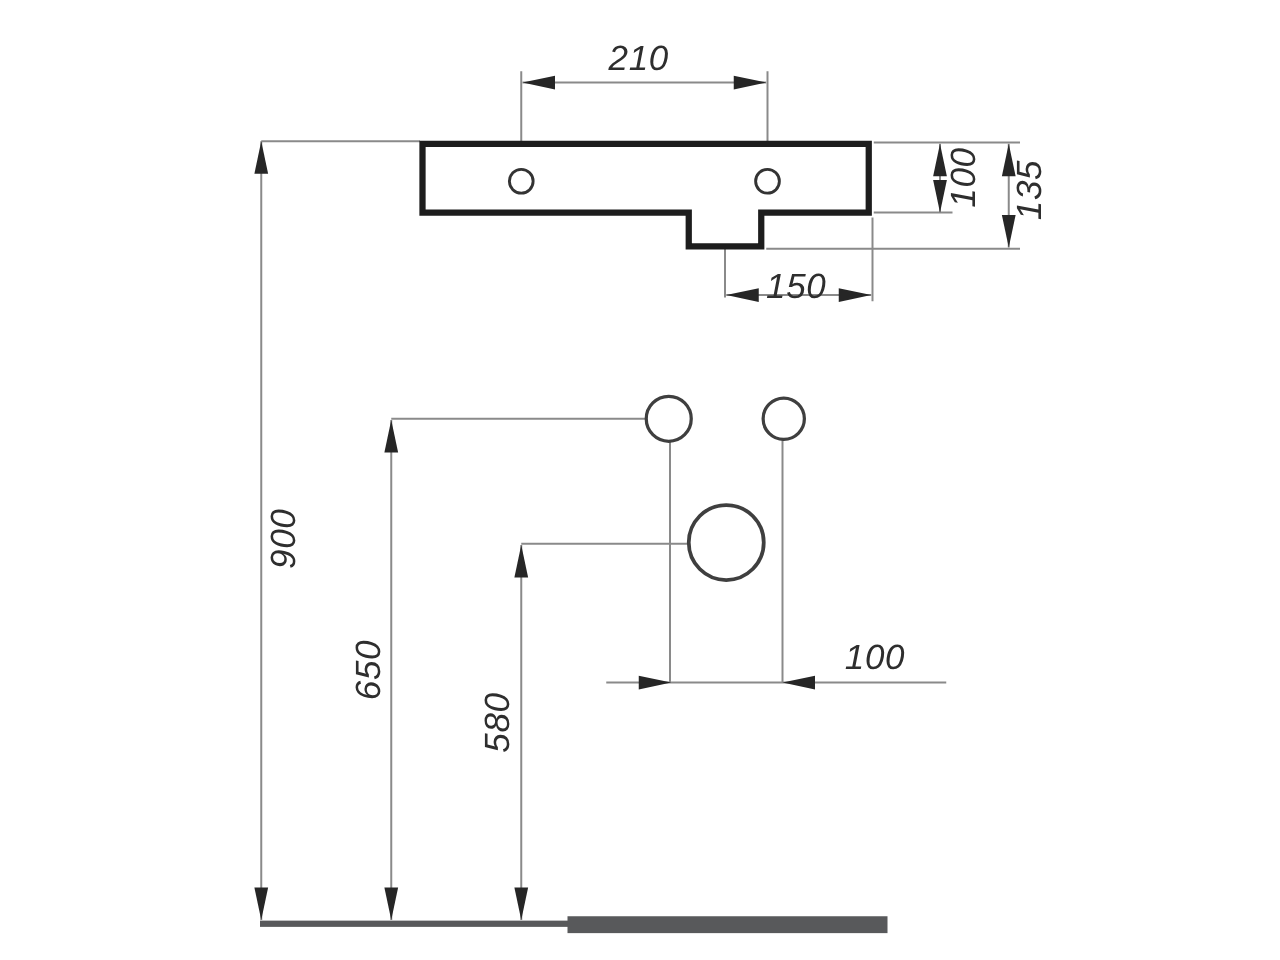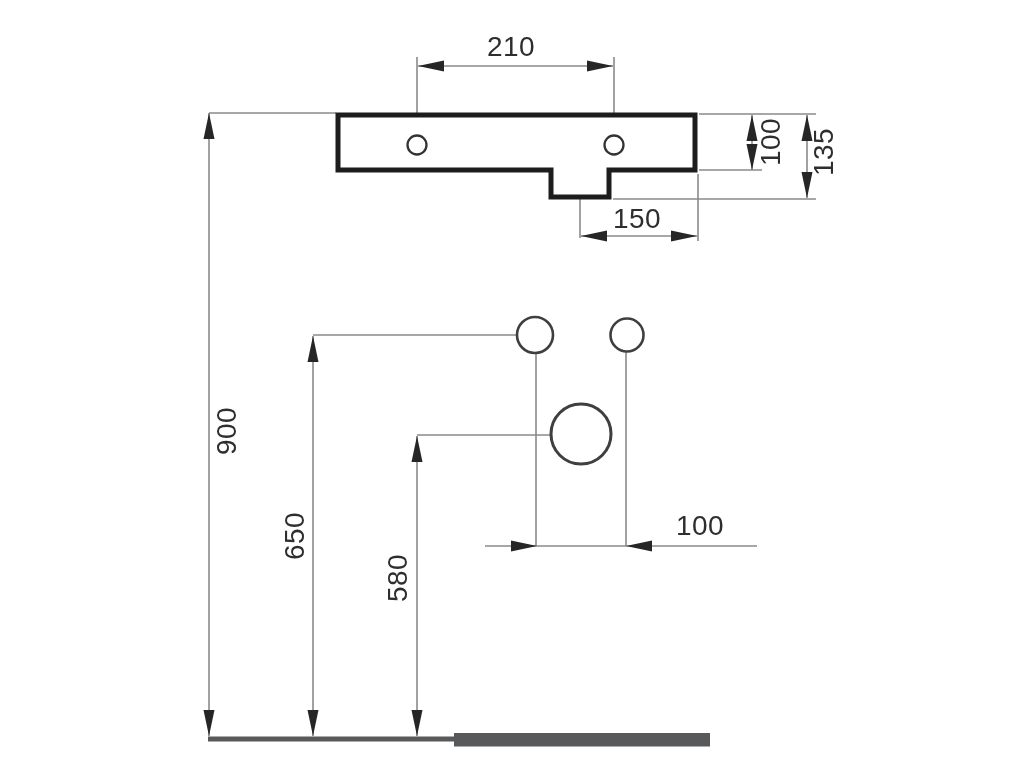--- a/index.html
+++ b/index.html
@@ -2,21 +2,21 @@
 <html style="--bg: #ffffff; --line: #8a8a8a; --outline: #1d1d1d; --arrow: #262626; --text: #2e2e2e; --floor: #58595b; --hole: #333333; --circle: #3f3f3f;"><head>
 <meta charset="utf-8">
 <style>
   :root{
     --bg:#ffffff; --line:#8a8a8a; --outline:#1d1d1d; --arrow:#262626;
     --text:#2e2e2e; --floor:#58595b; --hole:#333333; --circle:#3f3f3f;
   }
   html,body{margin:0;padding:0;background:#fff;}
   .canvas{
     position:relative;width:1024px;height:768px;background:var(--bg);
-    font-family:"Liberation Sans", sans-serif;overflow:hidden;
+    font-family:"Liberation Sans", sans-serif;overflow:hidden;font-style:italic;
   }
   .drawing-svg{position:absolute;left:0;top:0;}
   .dim-label{
     position:absolute;font-size:28px;line-height:1;color:var(--text);
     transform:translate(-50%,-50%);white-space:nowrap;letter-spacing:0.5px;
   }
   .dim-label.rot{transform:translate(-50%,-50%) rotate(-90deg);}
 </style>
 </head>
 <body>
@@ -84,19 +84,19 @@
       <polygon points="626,546 652,540.5 652,551.5"></polygon>
     </g>
 
     <rect x="208" y="736.5" width="250" height="5" fill="var(--floor)"></rect>
     <rect x="454" y="733" width="256" height="13.5" fill="var(--floor)"></rect>
   </svg>
 
   <span class="dim-label" style="left:511px;top:47px;">210</span>
   <span class="dim-label rot" style="left:771px;top:142px;">100</span>
   <span class="dim-label rot" style="left:824px;top:152px;">135</span>
-  <span class="dim-label" style="left:637px;top:219px;">150</span>
+  <span class="dim-label" style="left:637px;top:229px;">150</span>
   <span class="dim-label rot" style="left:227px;top:431px;">900</span>
   <span class="dim-label rot" style="left:295px;top:536px;">650</span>
   <span class="dim-label rot" style="left:398px;top:578px;">580</span>
   <span class="dim-label" style="left:700px;top:526px;">100</span>
 
 </div>
 
 </body></html>

